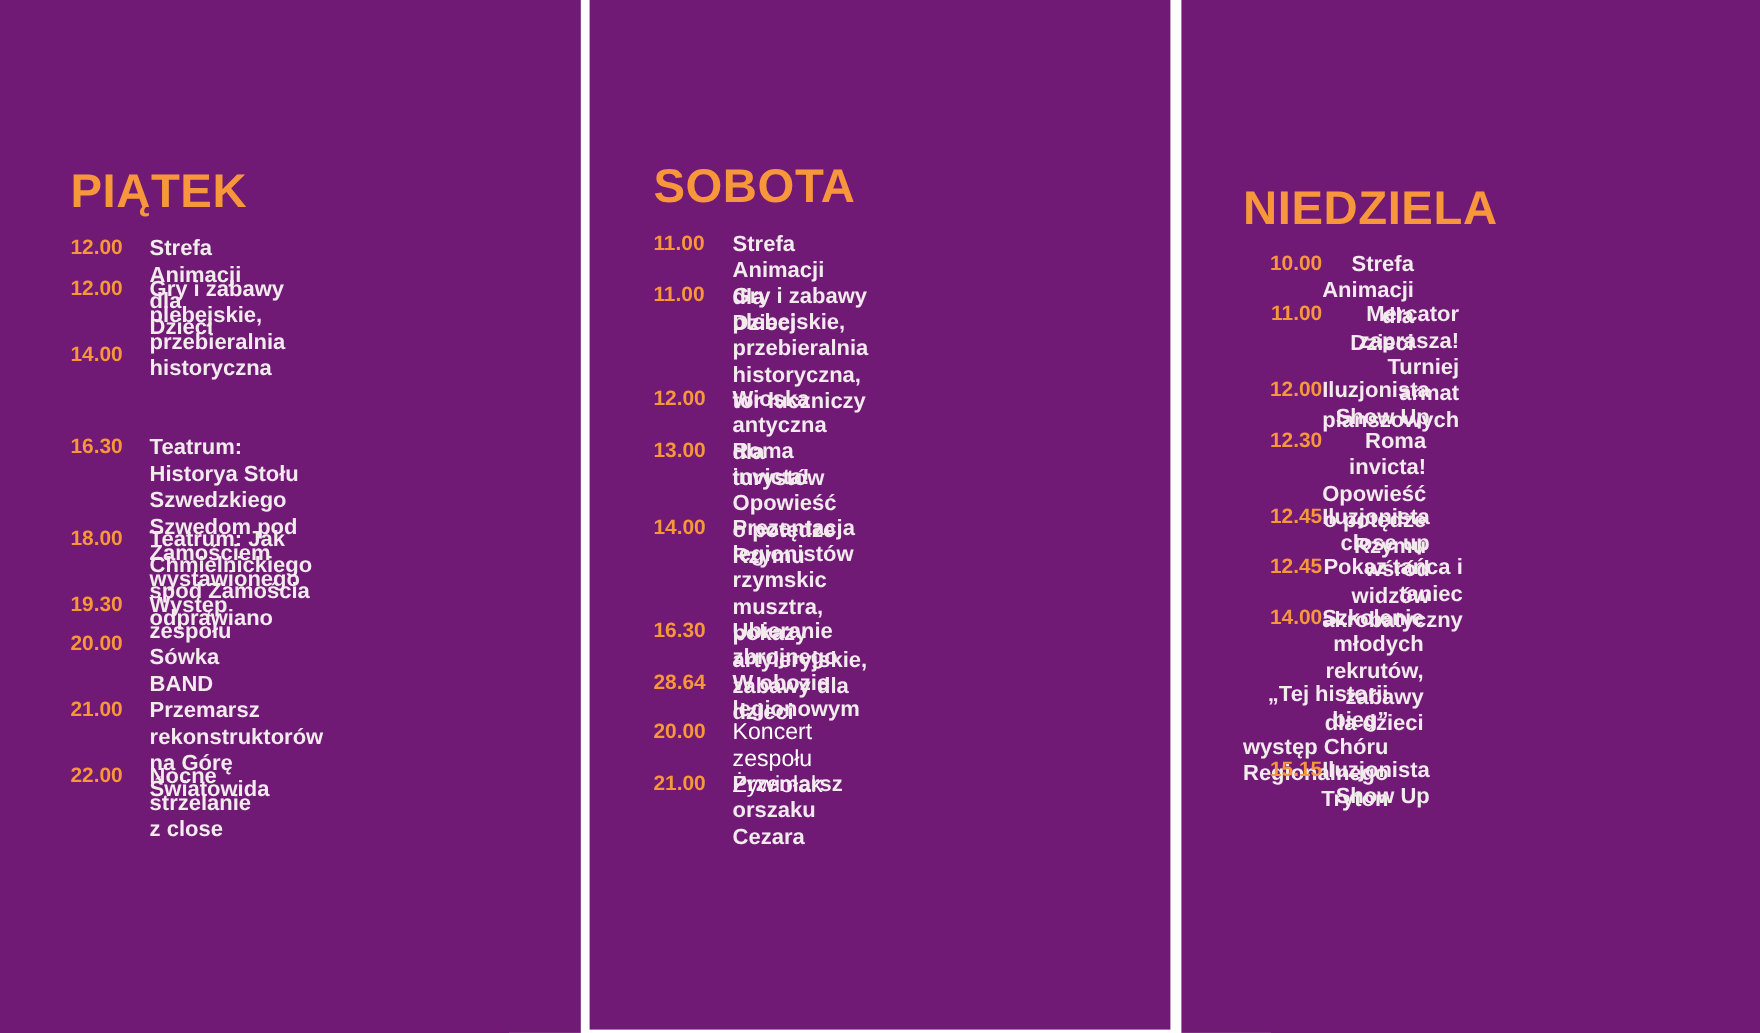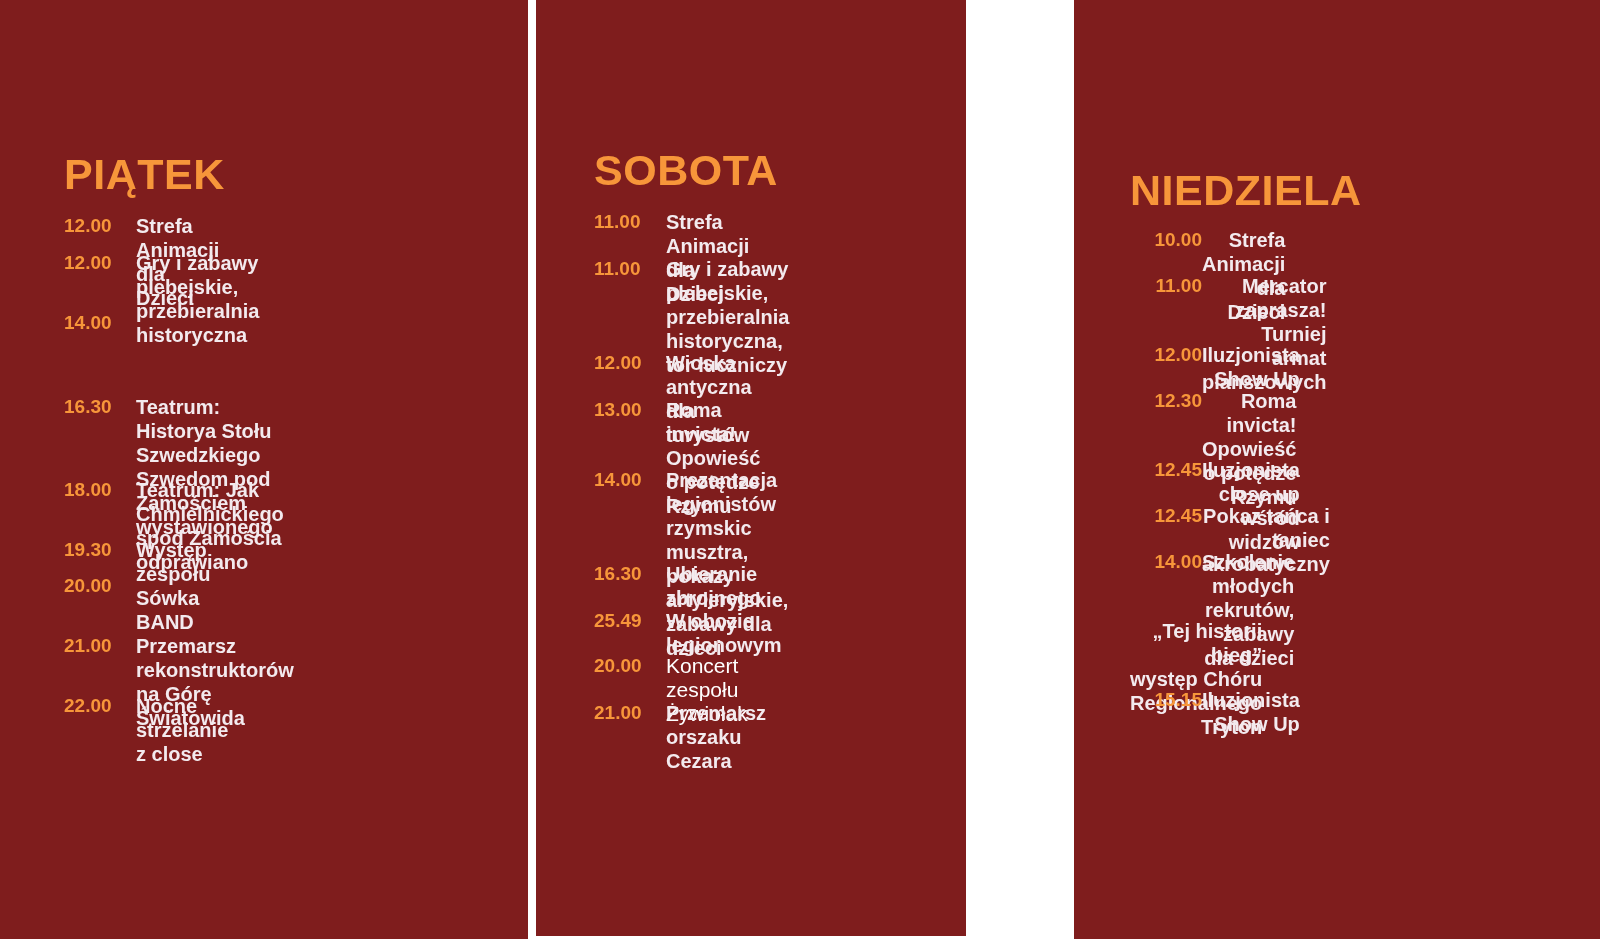--- a/index.html
+++ b/index.html
@@ -4,24 +4,24 @@
 <style>
   html, body { margin: 0; padding: 0; }
   body {
     width: 1600px; height: 939px; overflow: hidden;
     background: #ffffff;
     font-family: "Liberation Sans", "DejaVu Sans", sans-serif;
     position: relative;
   }
   .panel {
     position: absolute; top: 0; height: 939px;
-    background: #7f1d1d;
+    background: #701a75;
   }
   .panel.p1 { left: 0; width: 528px; }
-  .panel.p2 { left: 536px; width: 430px; height: 936px; }
+  .panel.p2 { left: 536px; width: 528px; height: 936px; }
   .panel.p3 { left: 1074px; width: 574px; text-align: right; }
   .day {
     position: absolute;
     color: #f7963a;
     font-weight: 700;
     font-size: 43px;
     letter-spacing: 0.5px;
     margin: 0;
   }
   .list { position: absolute; }
@@ -111,21 +111,21 @@
         <span class="time">14.00</span>
         <span class="desc">Prezentacja legionistów rzymskic
 musztra, pokazy artyleryjskie,
 zabawy dla dzieci</span>
       </div>
     <div class="row" style="top:352px">
         <span class="time">16.30</span>
         <span class="desc">Ubieranie zbrojnego</span>
       </div>
     <div class="row" style="top:399px">
-        <span class="time">25.49</span>
+        <span class="time">28.64</span>
         <span class="desc">W obozie legionowym</span>
       </div>
     <div class="row" style="top:444px">
         <span class="time">20.00</span>
         <span class="desc bold">Koncert zespołu Żywiołak</span>
       </div>
     <div class="row" style="top:491px">
         <span class="time">21.00</span>
         <span class="desc">Przemarsz orszaku Cezara</span>
       </div>

